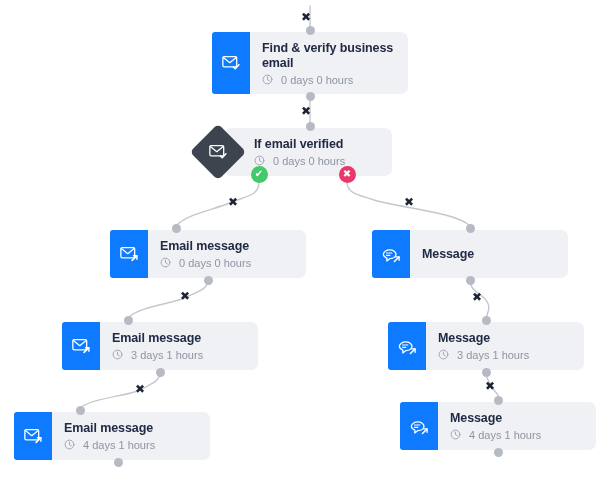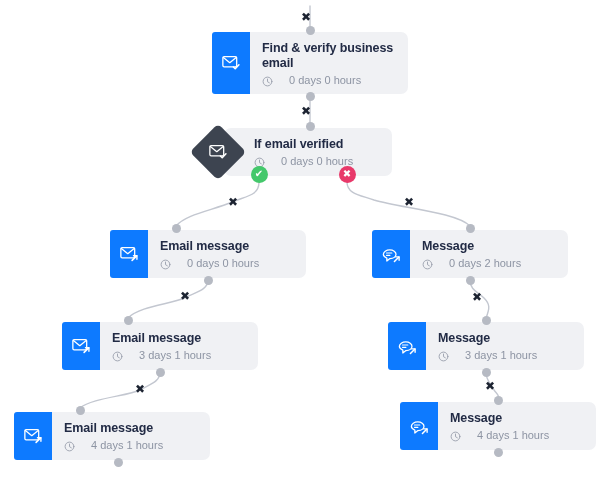--- a/index.html
+++ b/index.html
@@ -59,22 +59,22 @@
   .node-title {
     color: #222b45;
     font-size: 12.5px;
     font-weight: bold;
     line-height: 15px;
     letter-spacing: -0.1px;
   }
   .node-meta {
     margin-top: 3px;
     display: flex;
-    align-items: flex-end;
-    gap: 16px;
+    align-items: flex-start;
+    gap: 8px;
     color: #8d94a3;
     font-size: 11px;
     line-height: 13px;
   }
   .clock-icon {
     flex: 0 0 auto;
     display: block;
   }
 
   
@@ -236,27 +236,20 @@
                  C3.1,12.7 1.6,11.1 1.6,9.2 C1.6,6.4 4.9,4.2 9,4.2
                  C13,4.2 16.2,6.4 16.2,9.2 Z"></path>
         <path d="M5.2,7.8 L11.4,7.8" stroke-width="1.3"></path>
         <path d="M5.2,10.5 L9.2,10.5" stroke-width="1.3"></path>
         <path d="M14.4,17.6 L19.6,12.4" stroke-width="1.8"></path>
         <path d="M15.9,12.3 L19.8,12.3 L19.8,16.2" stroke-width="1.6"></path>
       </svg>
     </div>
     <div class="node-body">
       <div class="node-title">Message</div>
-      <div class="node-meta">
-        <svg class="clock-icon" width="11" height="11" viewBox="0 0 12 12" fill="none" stroke="#9aa0ad" stroke-width="1" stroke-linecap="round">
-          <circle cx="6" cy="6" r="4.8"></circle>
-          <path d="M6,3.3 L6,6.2 L8,7.4"></path>
-        </svg>
-        <span>0 days 2 hours</span>
-      </div>
     </div>
   </div>
 
   <div class="node" style="left:62px; top:322px; width:196px; height:48px;">
     <div class="node-icon">
       <svg width="19" height="16" viewBox="0 0 22 18" fill="none" stroke="#ffffff" stroke-width="1.5" stroke-linecap="round" stroke-linejoin="round">
         <rect x="1" y="1.5" width="16" height="12" rx="1.5"></rect>
         <path d="M1.6,2.6 L9,8.6 L16.4,2.6"></path>
         <path d="M14,16.4 L19.4,11.2" stroke-width="1.8"></path>
         <path d="M15.6,11.1 L19.6,11.1 L19.6,15.1" stroke-width="1.6"></path>

